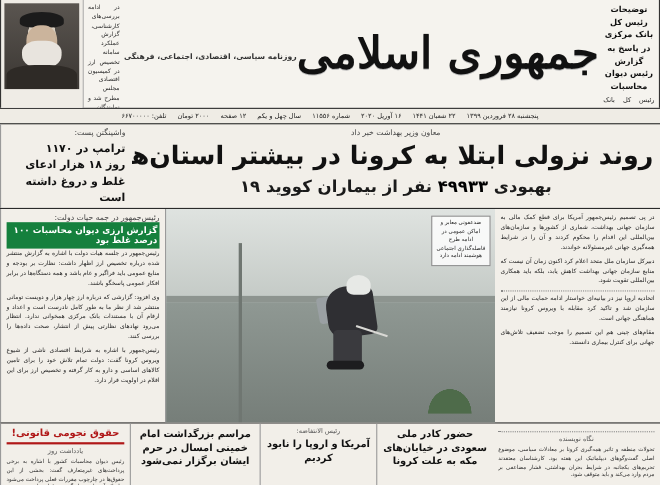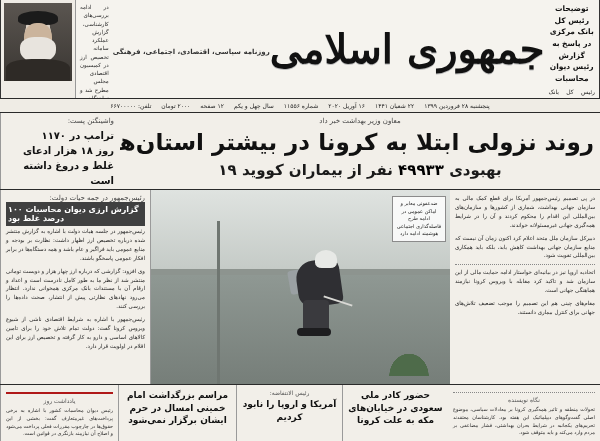--- a/index.html
+++ b/index.html
@@ -230,25 +230,25 @@
   }
   .lead-head {
     font-size: 15px;
     font-weight: bold;
     text-align: center;
     color: #111;
     line-height: 1.35;
     margin: 3px 0 5px;
   }
   .lead-strap {
-    background: #404040;
+    background: #15803d;
     color: #fff;
     font-size: 8px;
     font-weight: bold;
-    text-align: left;
+    text-align: right;
     padding: 3px 2px;
     margin-bottom: 1px;
   }
   .body-text {
     font-size: 5.5px;
     line-height: 1.62;
     text-align: justify;
     color: #242424;
   }
   .body-text p { margin: 0 0 4px; }
@@ -499,20 +499,21 @@
       <p>دبیرکل سازمان ملل متحد اعلام کرد اکنون زمان آن نیست که منابع سازمان جهانی بهداشت کاهش یابد، بلکه باید همکاری بین‌المللی تقویت شود.</p>
       <div class="dot-rule"></div>
       <p>اتحادیه اروپا نیز در بیانیه‌ای خواستار ادامه حمایت مالی از این سازمان شد و تاکید کرد مقابله با ویروس کرونا نیازمند هماهنگی جهانی است.</p>
       <p>مقام‌های چینی هم این تصمیم را موجب تضعیف تلاش‌های جهانی برای کنترل بیماری دانستند.</p>
     </div>
   </div>
 
   <div class="bottom">
 
     <div class="bt bt-1">
+      <div class="bt-red">حقوق نجومی قانونی!</div>
       <div class="redbar"></div>
       <div class="bt-kicker">یادداشت روز</div>
       <div class="bt-body">رئیس دیوان محاسبات کشور با اشاره به برخی پرداخت‌های غیرمتعارف گفت: بخشی از این حقوق‌ها در چارچوب مقررات فعلی پرداخت می‌شود و اصلاح آن نیازمند بازنگری در قوانین است.</div>
     </div>
 
     <div class="bt bt-2">
       <div class="bt-title">مراسم بزرگداشت امام خمینی امسال در حرم ایشان برگزار نمی‌شود</div>
     </div>
 
     <div class="bt bt-3">

